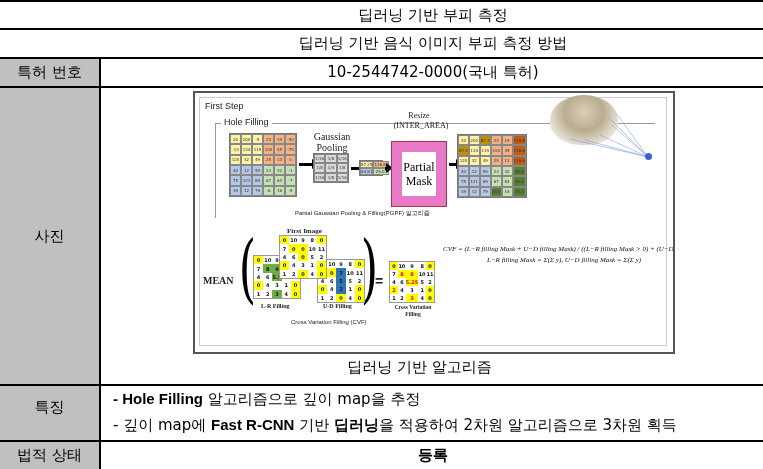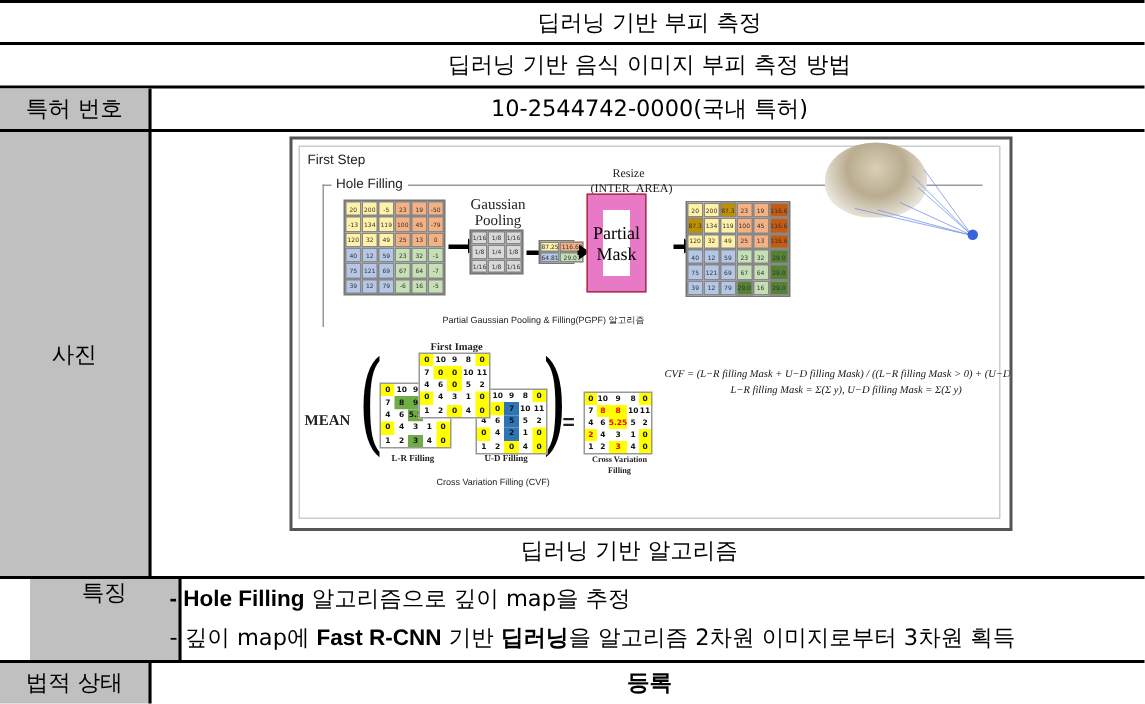--- a/index.html
+++ b/index.html
@@ -5,21 +5,21 @@
   * { box-sizing: border-box; margin: 0; padding: 0; }
   html, body { width: 763px; height: 469px; overflow: hidden; background: #fff; }
   body { font-family: "DejaVu Sans", "Liberation Sans", sans-serif; color: #000; position: relative; }
   .row { position: absolute; left: 0; width: 790px; border-top: 2px solid #000; }
   .lab { position: absolute; left: 0; top: 0; bottom: 0; width: 101px; background: #c0c0c0;
          border-right: 2px solid #000; display: flex; align-items: center; justify-content: center;
          font-size: 15px; }
   .val { position: absolute; left: 103px; right: 0; top: 0; bottom: 0; display: flex;
          align-items: center; justify-content: center; font-size: 15px; padding-right: 27px; }
 
-  .lab.top { align-items: flex-start; padding-top: 0; margin-left: 20px; }
+  .lab.top { align-items: flex-start; padding-top: 12px; }
 
   
   .fig { position: absolute; left: 193px; top: 91px; width: 482px; height: 263px;
          border: 2px solid #555; background: #fff; overflow: hidden; }
   .fig-inner { position: absolute; left: 4px; top: 4px; right: 6px; bottom: 6px; border: 1px solid #ccc; }
   .caption { position: absolute; left: 103px; right: 27px; top: 358px; text-align: center; font-size: 15px; }
 
   .feat { position: absolute; left: 103px; right: 0; top: 0; bottom: 0; font-size: 15px; padding-left: 10px; }
   .feat div { height: 26px; line-height: 26px; }
   .feat b { font-family: "Liberation Sans", sans-serif; font-weight: bold; }
@@ -131,21 +131,21 @@
   <div class="grid" id="gp" style="left:164px;top:67px;width:24px;height:16px;grid-template-columns:repeat(2,1fr);">
       <span style="background: rgb(255, 242, 168);">87.25</span>
       <span style="background: rgb(244, 177, 131);">116.69</span>
       <span style="background: rgb(180, 199, 231);">64.81</span>
       <span style="background: rgb(197, 224, 180);">29.07</span>
     </div>
   <div class="arrow" style="left:190px;top:74px;width:2px;"></div>
 
   <div class="ftxt serif" style="left:194px;top:18px;width:60px;text-align:center;font-size:8px;">Resize</div>
   <div class="ftxt serif" style="left:186px;top:28px;width:80px;text-align:center;font-size:8px;">(INTER_AREA)</div>
-  <div class="mask" style="left:196px;top:36px;width:40px;height:66px;">
+  <div class="mask" style="left:196px;top:48px;width:56px;height:66px;">
     <div class="mask-in serif" style="white-space:pre;">Partial
 Mask</div>
   </div>
   <div class="arrow" style="left:254px;top:70px;width:8px;"></div>
 
   <div class="grid" id="g3" style="left:262px;top:41px;width:70px;height:64px;grid-template-columns:repeat(6,1fr);">
       <span style="background: rgb(255, 242, 168);">20</span>
       <span style="background: rgb(255, 242, 168);">200</span>
       <span style="background: rgb(191, 144, 0);">87.3</span>
       <span style="background: rgb(244, 177, 131);">23</span>
@@ -323,20 +323,20 @@
   <div class="eq" style="left:248px;top:152px;">CVF = (L−R filling Mask + U−D filling Mask) / ((L−R filling Mask &gt; 0) + (U−D filling Mask &gt; 0))</div>
   <div class="eq" style="left:248px;top:163px;margin-left:44px;">L−R filling Mask = Σ(Σ y),  U−D filling Mask = Σ(Σ y)</div>
 </div>
 
 <div class="caption">딥러닝 기반 알고리즘</div>
 
 <div class="row" style="top:384px;height:56px;">
   <div class="lab top">특징</div>
   <div class="feat">
     <div><b>- Hole Filling</b><span> 알고리즘으로 깊이 map을 추정</span></div>
-    <div><span>- 깊이 map에 </span><b>Fast R-CNN</b><span> 기반 </span><b>딥러닝</b><span>을 알고리즘 2차원 이미지로부터 3차원 획득</span></div>
+    <div><span>- 깊이 map에 </span><b>Fast R-CNN</b><span> 기반 </span><b>딥러닝</b><span>을 적용하여 2차원 알고리즘으로 3차원 획득</span></div>
   </div>
 </div>
 
 <div class="row" style="top:440px;height:40px;">
   <div class="lab" style="align-items:flex-start;padding-top:4px;">법적 상태</div>
   <div class="val" style="align-items:flex-start;padding-top:4px;font-weight:bold;">등록</div>
 </div>
 
 </body></html>

